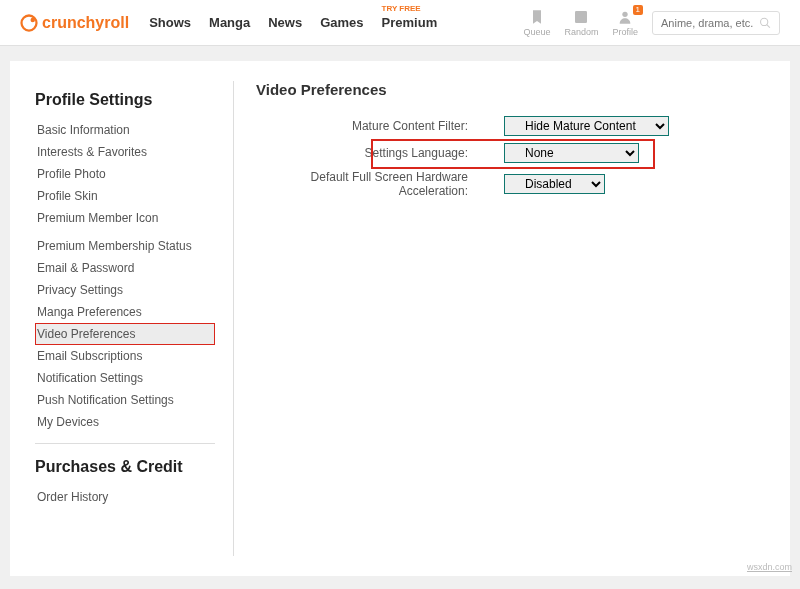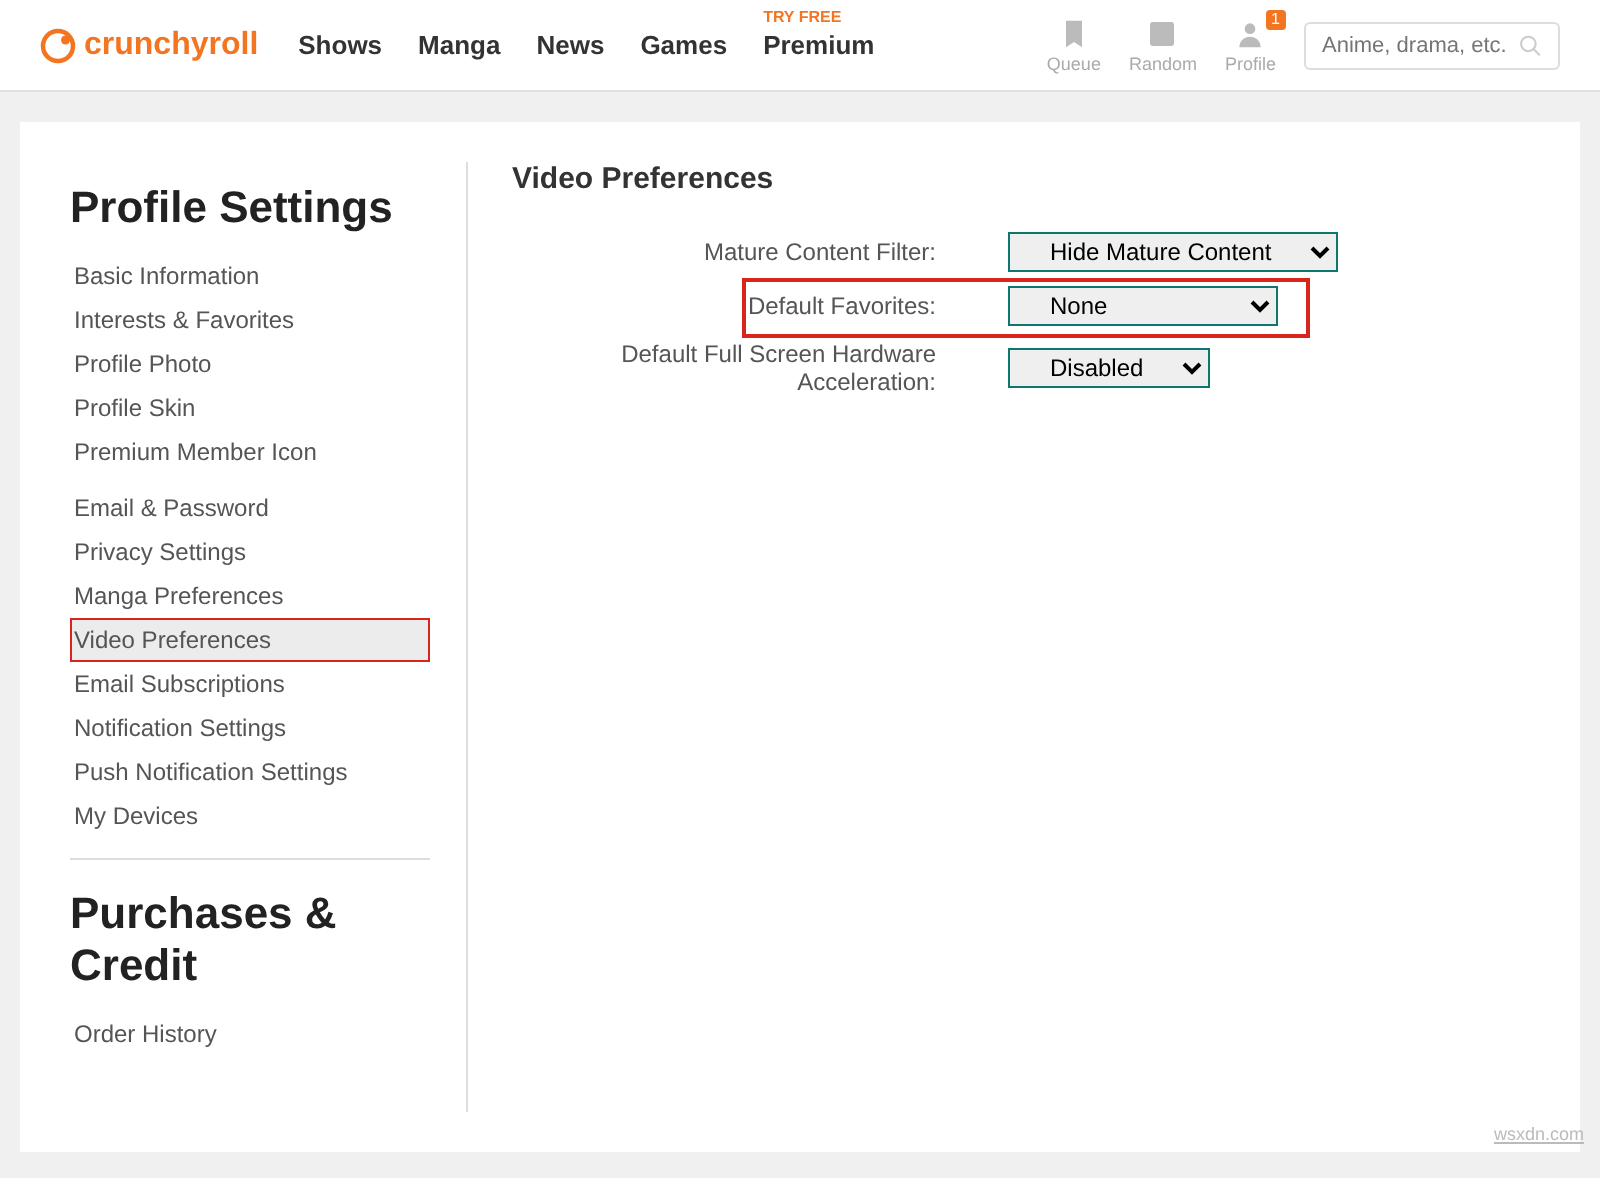--- a/index.html
+++ b/index.html
@@ -15,21 +15,21 @@
     .top-icon { display: flex; flex-direction: column; align-items: center; gap: 2px; color: #aaa; cursor: pointer; }
     .top-icon span { font-size: 9px; }
     .top-icon svg { width: 16px; height: 16px; fill: #bbb; }
     .profile-wrap { position: relative; }
     .badge { position: absolute; top: -4px; right: -5px; background: #f47521; color: #fff; font-size: 8px; padding: 0 3px; border-radius: 2px; line-height: 10px; }
     .search-box { border: 1px solid #ddd; border-radius: 3px; display: flex; align-items: center; padding: 4px 8px; width: 128px; }
     .search-box input { border: none; outline: none; font-size: 11px; color: #999; width: 100%; }
     .search-box svg { width: 14px; height: 14px; fill: #ccc; }
     .container { background: #fff; margin: 15px 10px; padding: 20px 25px; min-height: 515px; display: flex; }
     .sidebar { width: 180px; }
-    .section-title { font-size: 22px; font-weight: bold; color: #222; margin: 10px 0; border-top: 1px solid #ddd; padding-top: 14px; }
+    .section-title { font-size: 16px; font-weight: bold; color: #222; margin: 10px 0; border-top: 1px solid #ddd; padding-top: 14px; }
     .section-title.first { border-top: none; padding-top: 0; }
     .side-items { list-style: none; margin-top: 6px; }
     .side-items li { padding: 4px 2px; font-size: 12px; color: #555; cursor: pointer; }
     .side-items li.active { background: #ececec; outline: 1.5px solid #d9261c; outline-offset: -1px; }
     .divider { width: 1px; background: #ddd; margin: 0 22px 0 18px; }
     .content { flex: 1; }
     .content h2 { font-size: 15px; font-weight: bold; color: #333; margin-bottom: 18px; }
     .form-row { display: flex; align-items: center; margin-bottom: 7px; gap: 28px; }
     .form-label { width: 220px; text-align: right; font-size: 12px; color: #555; padding-right: 8px; }
     .form-row select { font-size: 12px; padding: 1px 16px; border: 1px solid #0f766e; background: #efefef; min-width: 135px; }
@@ -93,20 +93,21 @@
   <div class="sidebar">
     <div class="section-title first">Profile Settings</div>
     <ul class="side-items">
       <li>Basic Information</li>
       <li>Interests &amp; Favorites</li>
       <li>Profile Photo</li>
       <li>Profile Skin</li>
       <li>Premium Member Icon</li>
     </ul>
     <ul class="side-items">
+      <li>Premium Membership Status</li>
       <li>Email &amp; Password</li>
       <li>Privacy Settings</li>
       <li>Manga Preferences</li>
       <li class="active">Video Preferences</li>
       <li>Email Subscriptions</li>
       <li>Notification Settings</li>
       <li>Push Notification Settings</li>
       <li>My Devices</li>
     </ul>
     <div class="section-title">Purchases &amp; Credit</div>
@@ -115,21 +116,21 @@
     </ul>
   </div>
   <div class="divider"></div>
   <div class="content">
     <h2>Video Preferences</h2>
     <div class="form-row">
       <div class="form-label">Mature Content Filter:</div>
       <select><option>Hide Mature Content</option></select>
     </div>
     <div class="form-row highlight">
-      <div class="form-label">Default Favorites:</div>
+      <div class="form-label">Settings Language:</div>
       <select><option>None</option></select>
     </div>
     <div class="form-row">
       <div class="form-label">Default Full Screen Hardware Acceleration:</div>
       <select style="min-width:70px"><option>Disabled</option></select>
     </div>
   </div>
 </div>
 
 <div class="watermark">wsxdn.com</div>

